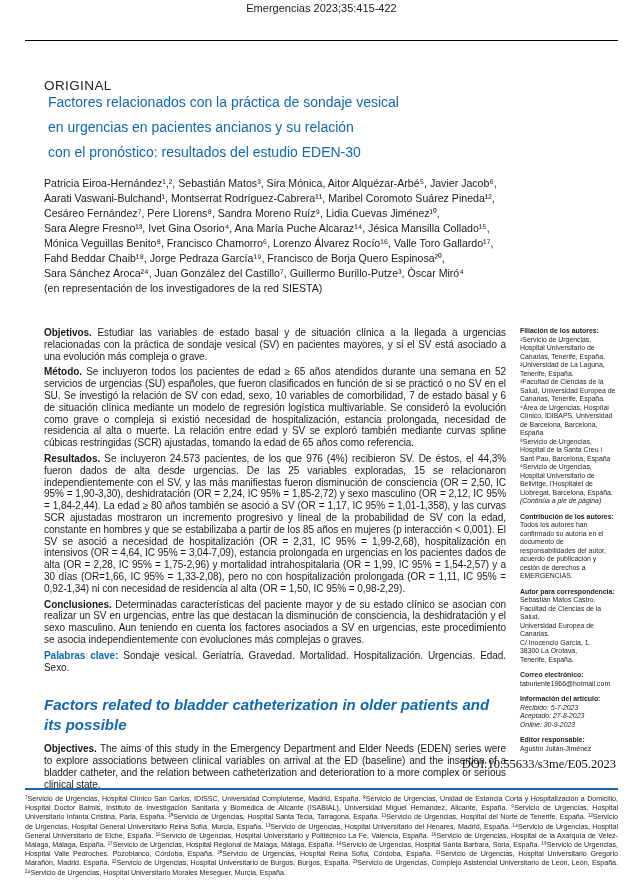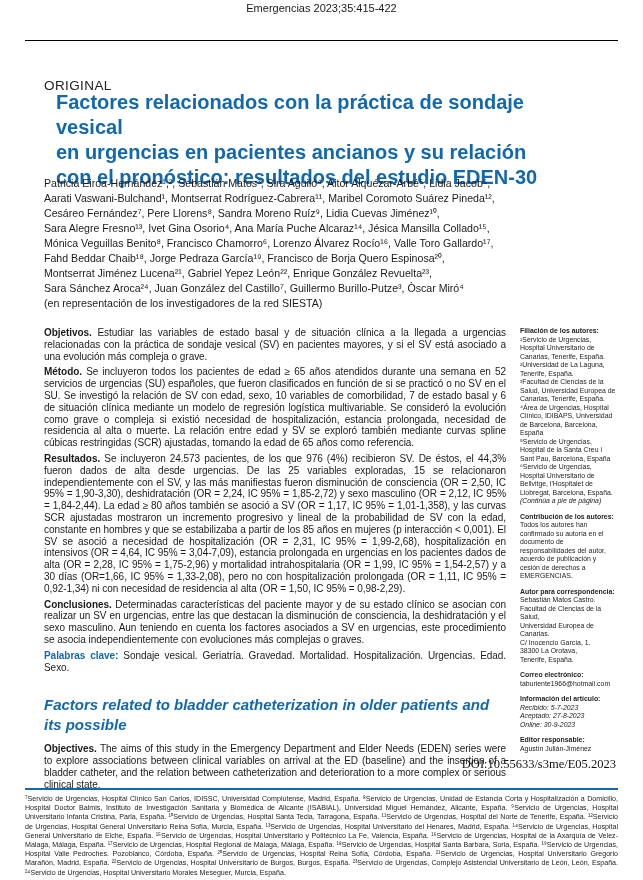--- a/index.html
+++ b/index.html
@@ -14,22 +14,22 @@
   }
   .top-rule {
     position:absolute; top:40px; left:25px; right:25px;
     border-top:1.5px solid #000;
   }
   .original {
     position:absolute; top:78px; left:44px;
     font-size:13.5px; letter-spacing:0.4px; font-weight:500; color:#222;text-align:center;
   }
   .title-es {
-    position:absolute; top:90px; left:56px; width:500px;
-    font-size:20px; line-height:25px; font-weight:700; color:#1268ae;
+    position:absolute; top:90px; left:48px; width:500px;
+    font-size:14px; line-height:25px; font-weight:400; color:#1268ae;
   }
   .authors {
     position:absolute; top:176px; left:44px; width:545px;
     font-size:10.6px; line-height:15px; color:#1a1a1a;
   }
   .columns {
     position:absolute; top:327px; left:44px; width:574px; display:flex;
   }
   .maincol { width:462px; }
   .abs-p {
@@ -70,27 +70,26 @@
 
 <div class="original">ORIGINAL</div>
 
 <div class="title-es">
     <div>Factores relacionados con la práctica de sondaje vesical</div>
     <div>en urgencias en pacientes ancianos y su relación</div>
     <div>con el pronóstico: resultados del estudio EDEN-30</div>
   </div>
 
 <div class="authors">
-    <div>Patricia Eiroa-Hernández¹,², Sebastián Matos³, Sira Aguiló⁴, Aitor Alquézar-Arbé⁵, Lidia Jacob⁶,</div>
+    <div>Patricia Eiroa-Hernández¹,², Sebastián Matos³, Sira Mónica, Aitor Alquézar-Arbé⁵, Javier Jacob⁶,</div>
     <div>Aarati Vaswani-Bulchand¹, Montserrat Rodríguez-Cabrera¹¹, Maribel Coromoto Suárez Pineda¹²,</div>
     <div>Cesáreo Fernández⁷, Pere Llorens⁸, Sandra Moreno Ruíz⁹, Lidia Cuevas Jiménez¹⁰,</div>
     <div>Sara Alegre Fresno¹³, Ivet Gina Osorio⁴, Ana María Puche Alcaraz¹⁴, Jésica Mansilla Collado¹⁵,</div>
     <div>Mónica Veguillas Benito⁸, Francisco Chamorro⁶, Lorenzo Álvarez Rocío¹⁶, Valle Toro Gallardo¹⁷,</div>
     <div>Fahd Beddar Chaib¹⁸, Jorge Pedraza García¹⁹, Francisco de Borja Quero Espinosa²⁰,</div>
-    <div>Montserrat Jiménez Lucena²¹, Gabriel Yepez León²², Enrique González Revuelta²³,</div>
     <div>Sara Sánchez Aroca²⁴, Juan González del Castillo⁷, Guillermo Burillo-Putze³, Òscar Miró⁴</div>
     <div>(en representación de los investigadores de la red SIESTA)</div>
   </div>
 
 <div class="columns">
   <div class="maincol">
     <div>
         <p class="abs-p"><span class="lead">Objetivos. </span>Estudiar las variables de estado basal y de situación clínica a la llegada a urgencias relacionadas con la práctica de sondaje vesical (SV) en pacientes mayores, y si el SV está asociado a una evolución más compleja o grave.</p>
         <p class="abs-p"><span class="lead">Método. </span>Se incluyeron todos los pacientes de edad ≥ 65 años atendidos durante una semana en 52 servicios de urgencias (SU) españoles, que fueron clasificados en función de si se practicó o no SV en el SU. Se investigó la relación de SV con edad, sexo, 10 variables de comorbilidad, 7 de estado basal y 6 de situación clínica mediante un modelo de regresión logística multivariable. Se consideró la evolución como grave o compleja si existió necesidad de hospitalización, estancia prolongada, necesidad de residencia al alta o muerte. La relación entre edad y SV se exploró también mediante curvas spline cúbicas restringidas (SCR) ajustadas, tomando la edad de 65 años como referencia.</p>
         <p class="abs-p"><span class="lead">Resultados. </span>Se incluyeron 24.573 pacientes, de los que 976 (4%) recibieron SV. De éstos, el 44,3% fueron dados de alta desde urgencias. De las 25 variables exploradas, 15 se relacionaron independientemente con el SV, y las más manifiestas fueron disminución de consciencia (OR = 2,50, IC 95% = 1,90-3,30), deshidratación (OR = 2,24, IC 95% = 1,85-2,72) y sexo masculino (OR = 2,12, IC 95% = 1,84-2,44). La edad ≥ 80 años también se asoció a SV (OR = 1,17, IC 95% = 1,01-1,358), y las curvas SCR ajustadas mostraron un incremento progresivo y lineal de la probabilidad de SV con la edad, constante en hombres y que se estabilizaba a partir de los 85 años en mujeres (p interacción &lt; 0,001). El SV se asoció a necesidad de hospitalización (OR = 2,31, IC 95% = 1,99-2,68), hospitalización en intensivos (OR = 4,64, IC 95% = 3,04-7,09), estancia prolongada en urgencias en los pacientes dados de alta (OR = 2,28, IC 95% = 1,75-2,96) y mortalidad intrahospitalaria (OR = 1,99, IC 95% = 1,54-2,57) y a 30 días (OR=1,66, IC 95% = 1,33-2,08), pero no con hospitalización prolongada (OR = 1,11, IC 95% = 0,92-1,34) ni con necesidad de residencia al alta (OR = 1,50, IC 95% = 0,98-2,29).</p>

